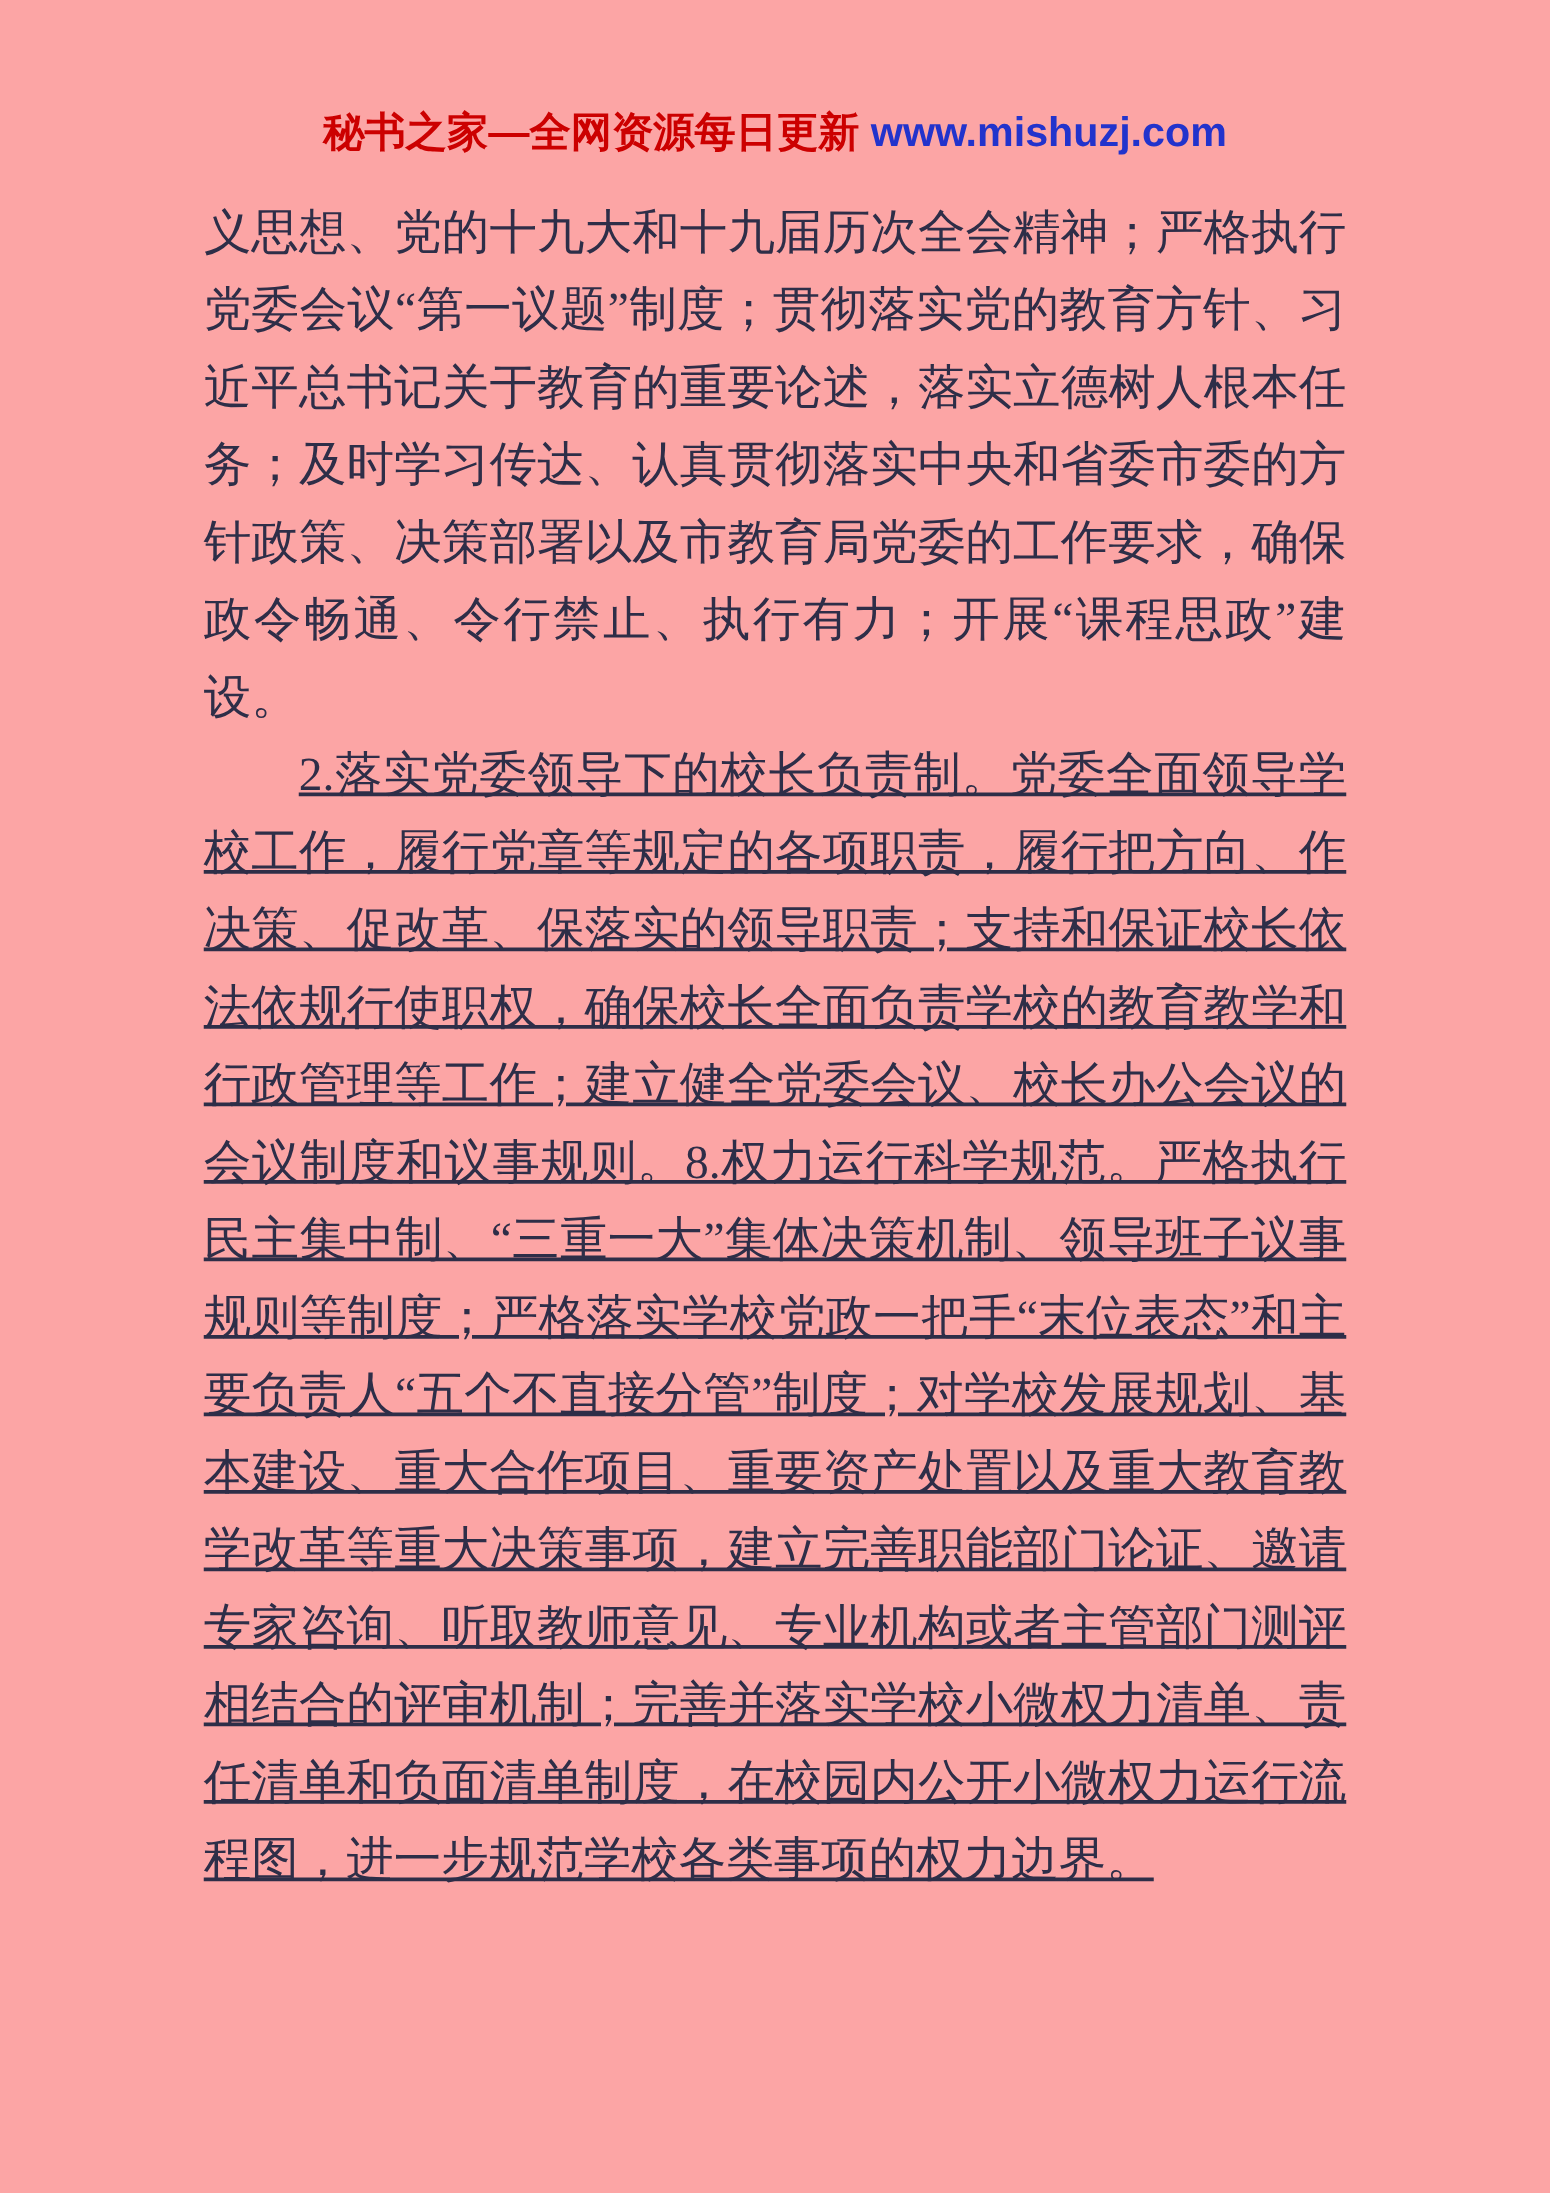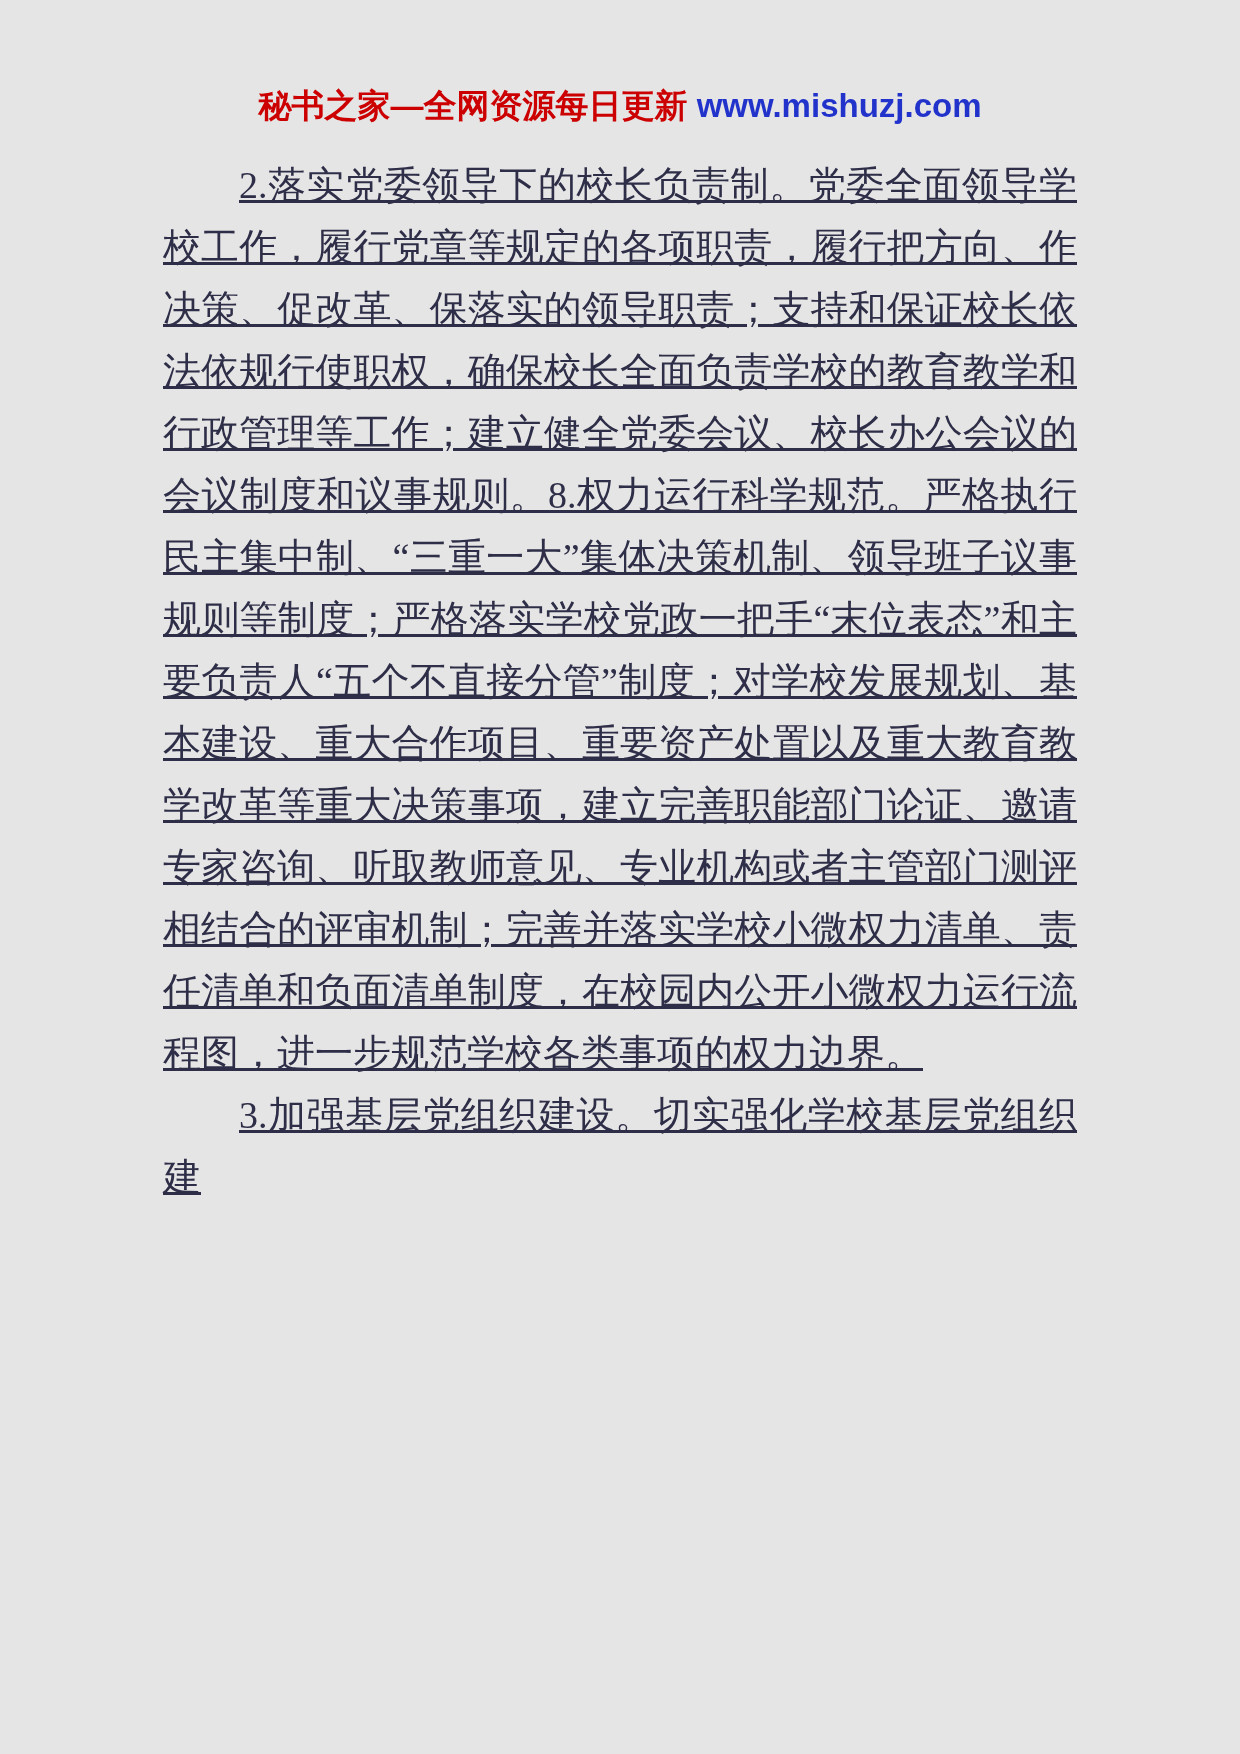--- a/index.html
+++ b/index.html
@@ -5,21 +5,21 @@
   html, body {
     margin: 0;
     padding: 0;
     background: #ffffff;
   }
   .page {
     position: relative;
     width: 1240px;
     height: 1754px;
     margin: 0 auto;
-    background: #e5e5e5;
+    background: #fca5a5;
     box-sizing: border-box;
     padding: 84px 163px 0 163px;
     overflow: hidden;
     font-family: "Liberation Serif", "DejaVu Serif", serif;
   }
   .doc-header {
     text-align: center;
     font-size: 33px;
     line-height: 44px;
     margin-bottom: 26px;
@@ -59,17 +59,17 @@
 </head>
 <body>
 
 <div class="page">
 
   <div class="doc-header">
     <span class="site-name">秘书之家</span><span class="site-tagline">—全网资源每日更新 </span><a class="site-url" href="#">www.mishuzj.com</a>
   </div>
 
   <div class="doc-body">
+    <p>义思想、党的十九大和十九届历次全会精神；严格执行党委会议“第一议题”制度；贯彻落实党的教育方针、习近平总书记关于教育的重要论述，落实立德树人根本任务；及时学习传达、认真贯彻落实中央和省委市委的方针政策、决策部署以及市教育局党委的工作要求，确保政令畅通、令行禁止、执行有力；开展“课程思政”建设。</p>
     <p class="indent">2.落实党委领导下的校长负责制。党委全面领导学校工作，履行党章等规定的各项职责，履行把方向、作决策、促改革、保落实的领导职责；支持和保证校长依法依规行使职权，确保校长全面负责学校的教育教学和行政管理等工作；建立健全党委会议、校长办公会议的会议制度和议事规则。8.权力运行科学规范。严格执行民主集中制、“三重一大”集体决策机制、领导班子议事规则等制度；严格落实学校党政一把手“末位表态”和主要负责人“五个不直接分管”制度；对学校发展规划、基本建设、重大合作项目、重要资产处置以及重大教育教学改革等重大决策事项，建立完善职能部门论证、邀请专家咨询、听取教师意见、专业机构或者主管部门测评相结合的评审机制；完善并落实学校小微权力清单、责任清单和负面清单制度，在校园内公开小微权力运行流程图，进一步规范学校各类事项的权力边界。</p>
-    <p class="indent">3.加强基层党组织建设。切实强化学校基层党组织建</p>
   </div>
 
 </div>
 
 </body></html>

